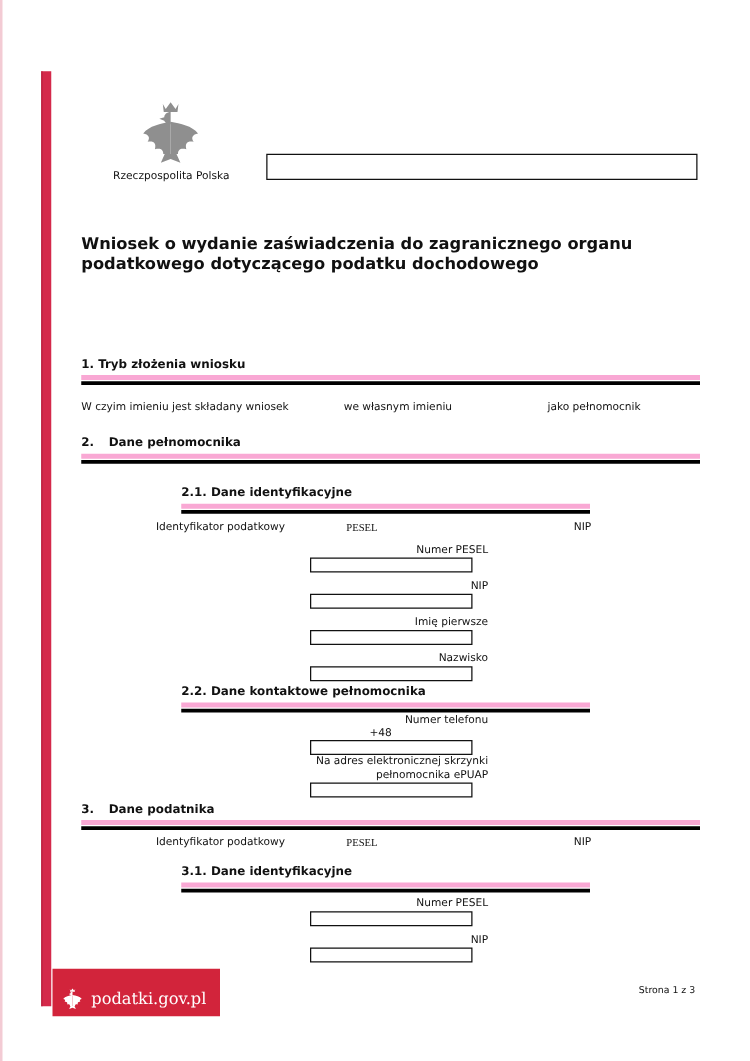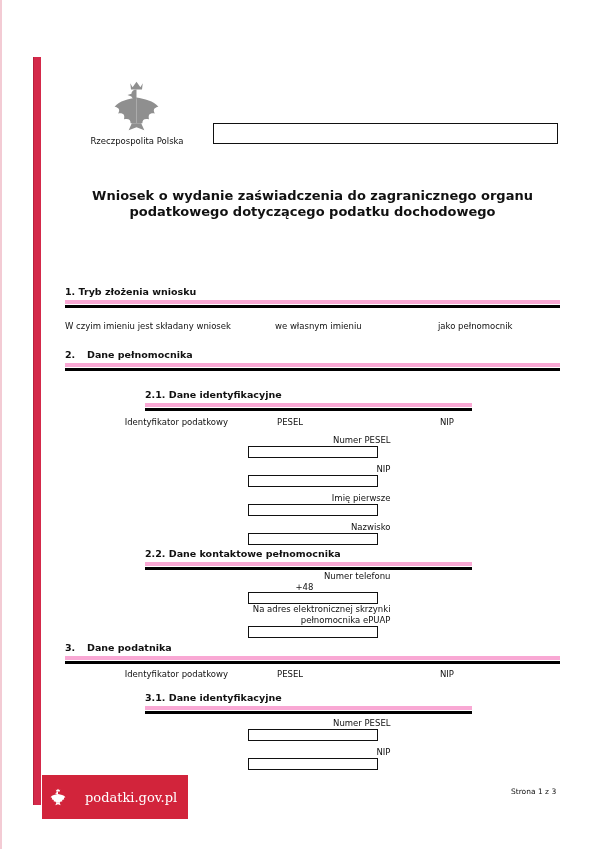--- a/index.html
+++ b/index.html
@@ -12,53 +12,53 @@
   .red-bar  { position:absolute; left:33px; top:57px; width:7px; height:748px; background:#d4294a; border-left:1px solid #b81f3c; }
 
   
   .emblem   { position:absolute; left:113px; top:79px; width:47px; height:54px; }
   .republic { position:absolute; left:62px; top:136px; width:150px; text-align:center; font-size:8.5px; }
   .adresat-label { position:absolute; left:213px; top:84px; width:345px; text-align:center; font-size:8.5px; }
   .adresat-input { position:absolute; left:213px; top:123px; width:345px; height:21px; box-sizing:border-box;
     border:1.6px solid #111; background:#fff; font:9px "DejaVu Sans",sans-serif; padding:0 4px; }
 
   .title { position:absolute; left:65px; top:188px; width:495px; margin:0;
-    text-align:center; font-size:13px; font-weight:bold; line-height:16px; }
+    text-align:left; font-size:13px; font-weight:bold; line-height:16px; }
 
   
   .form { position:absolute; left:65px; top:286px; width:495px; font-size:8.5px; }
   .rule-head { border-bottom:4px solid #f9a8d4; padding-bottom:2px; line-height:11px; }
   .sec-title { font-size:9.5px; font-weight:bold; }
   .sec-num   { font-size:9.5px; font-weight:bold; display:inline-block; width:22px; }
   .thick-bar { height:3px; background:#000; margin-top:1px; }
 
   .options-row { display:flex; margin-top:13px; line-height:11px; }
   .options-row .q    { width:210px; }
   .options-row .opt1 { width:163px; }
 
   .sub-block { margin-left:80px; width:327px; }
   .mt18 { margin-top:18px; } .mt17 { margin-top:17px; } .mt12 { margin-top:12px; }
   .mt3 { margin-top:3px; }
 
   .id-row { display:flex; line-height:11px; margin-top:6px; }
   .id-row .lbl  { width:163px; text-align:right; padding-right:7px; flex-shrink:0; }
-  .id-row .opt-pesel { margin-left:42px; width:163px; }
+  .id-row .opt-pesel { margin-left:42px; width:182px;font-family:Liberation Serif, serif; }
 
   .frow { display:flex; align-items:center;flex-direction:column; }
   .frow .flabel { width:163px; text-align:right; padding-right:7px; flex-shrink:0; line-height:11px; }
   .fbox { flex:1; height:21px; box-sizing:border-box; border:1.6px solid #111; background:#fff;
     font:9px "DejaVu Sans",sans-serif; padding:0 4px; min-width:0; }
   .prefix { width:18px; flex-shrink:0; margin-right:16px; }
 
   .m7 { margin-top:7px; } .m6 { margin-top:6px; } .m5 { margin-top:5px; }
   .m4 { margin-top:4px; } .m1 { margin-top:1px; }
 
   
-  .brand-badge { position:absolute; left:42px; top:775px; height:44px; background:#d2243b;
-    display:flex; align-items:center; padding:0 11px 0 8px; gap:19px; }
+  .brand-badge { position:absolute; left:42px; top:775px; height:28px; background:#d2243b;
+    display:flex; align-items:center; padding:10px 11px 0 8px; gap:7px; }
   .brand-badge span { color:#fff; font-family:"DejaVu Serif","Liberation Serif",serif; font-size:13px; }
   .page-ind { position:absolute; left:511px; top:787px; font-size:7.5px; }
 </style>
 </head>
 <body>
 
 <div class="page">
   <div class="pink-edge"></div>
   <div class="red-bar"></div>
 

